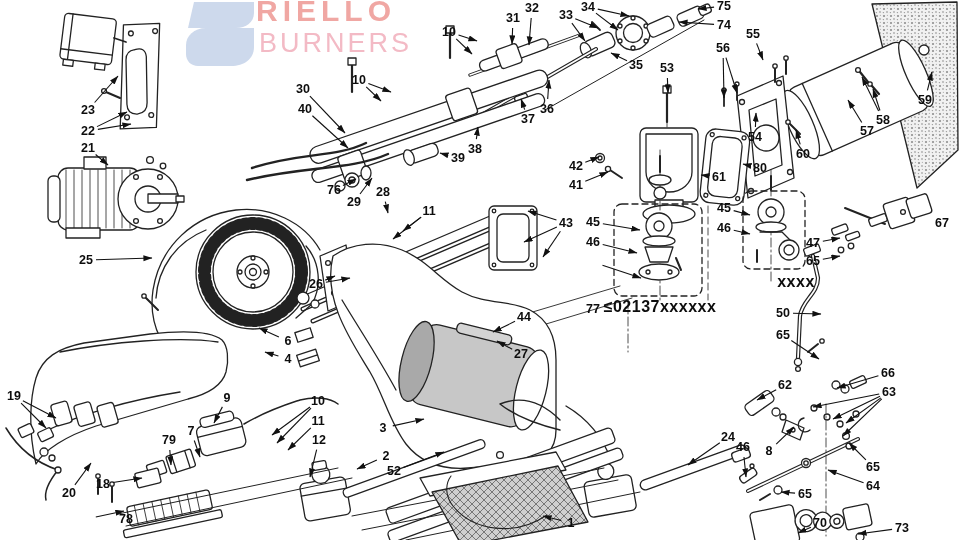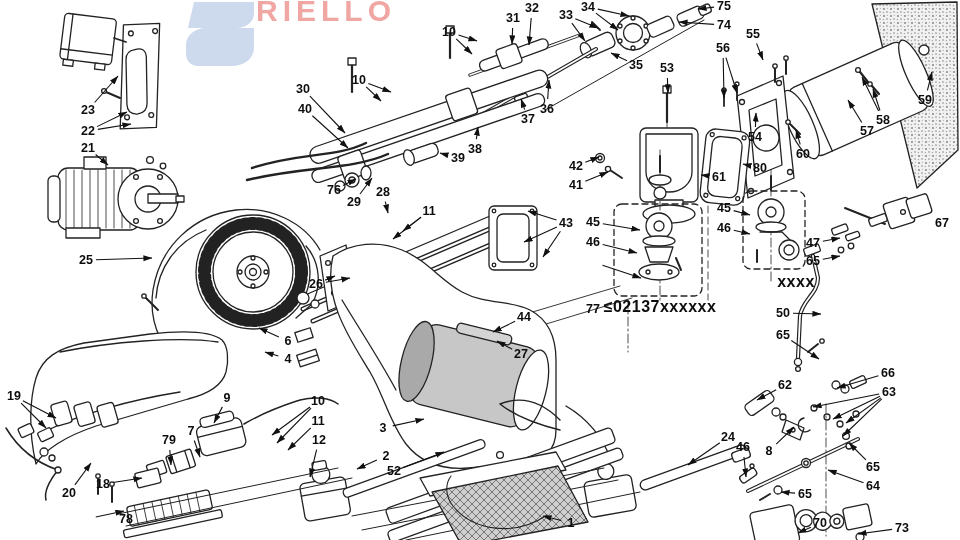--- a/index.html
+++ b/index.html
@@ -25,20 +25,21 @@
 
 <div class="stage">
 
   <svg class="logo-mark" viewBox="176 0 84 70" width="84" height="70">
     <g fill="#cdd9ec" stroke="none">
       <path d="M194,2 L254,2 L254,13 C254,22 246,28 236,28 L188,28 Z"></path>
       <path d="M206,28 L254,28 L254,47 C254,59 244,66 231,66 L198,66 C191,66 186,61 186,54 L186,45 C186,36 194,28 206,28 Z"></path>
     </g>
   </svg>
   <div class="logo-riello">RIELLO</div>
+  <div class="logo-burners">BURNERS</div>
 
   <svg id="art" width="960" height="540" viewBox="0 0 960 540">
     <defs>
       <pattern id="stipple" width="7" height="7" patternUnits="userSpaceOnUse">
         <rect width="7" height="7" fill="#f1f1f1"></rect>
         <circle cx="2" cy="2" r="1.1" fill="#8f8f8f"></circle>
         <circle cx="5" cy="5" r="0.9" fill="#ababab"></circle>
         <circle cx="5.4" cy="1.4" r="0.6" fill="#b5b5b5"></circle>
         <circle cx="1.4" cy="5.6" r="0.7" fill="#9a9a9a"></circle>
       </pattern>

